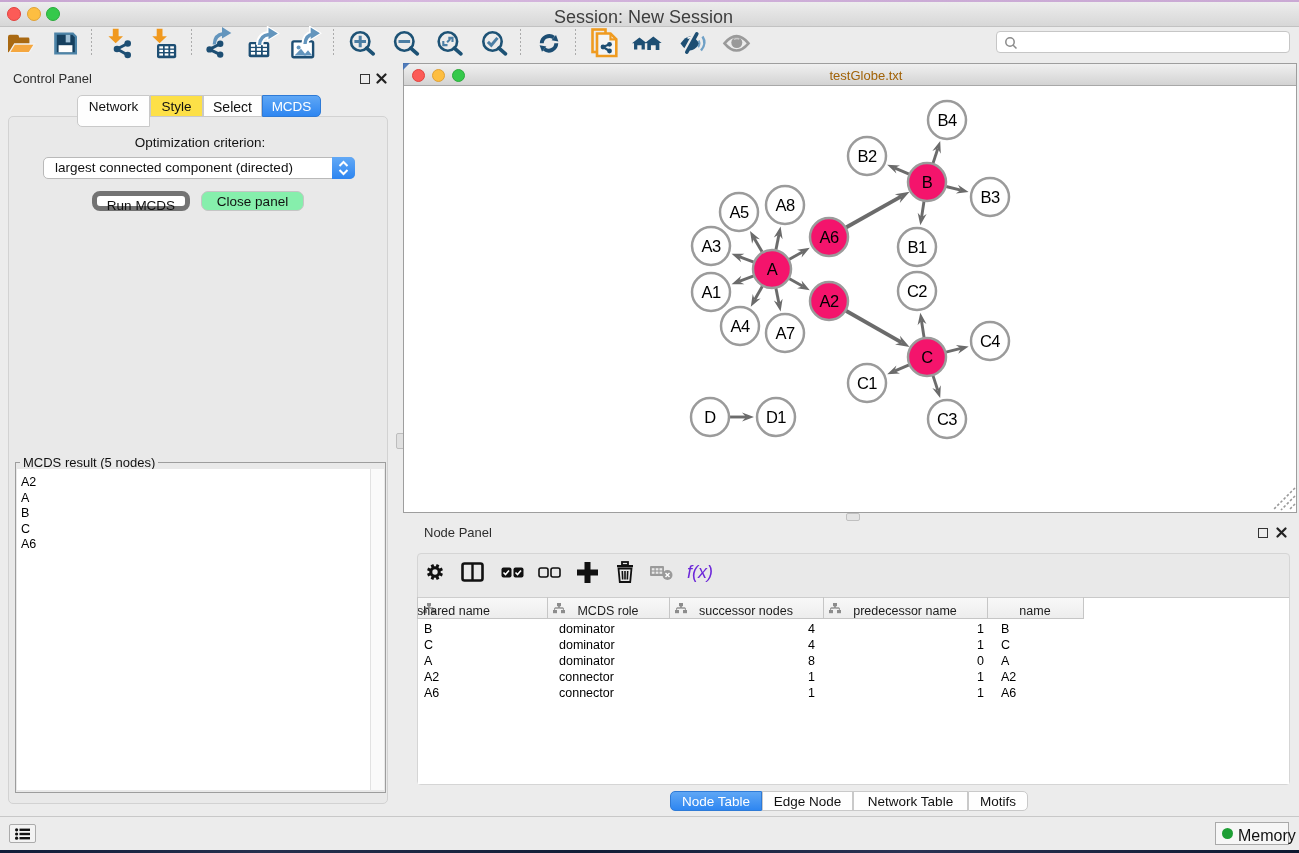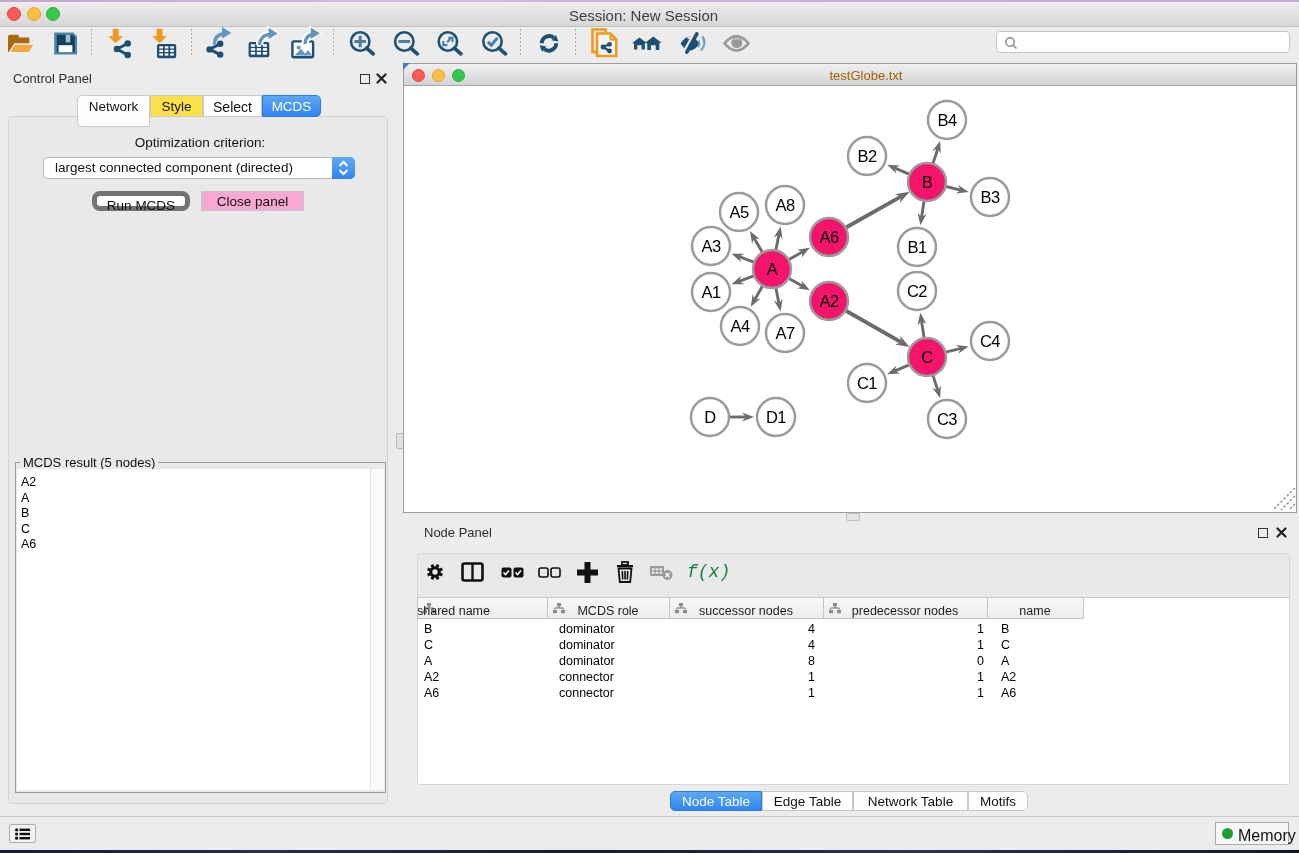--- a/index.html
+++ b/index.html
@@ -1,20 +1,20 @@
 <!DOCTYPE html>
 <html><head><meta charset="utf-8"><style>html,body{margin:0;padding:0;width:1299px;height:853px;overflow:hidden;font-family:"Liberation Sans",sans-serif;-webkit-font-smoothing:antialiased}.abs{position:absolute}</style></head><body style="position:relative;background:#ececec">
 <div class="abs" style="left:0;top:0;width:1299px;height:2px;background:linear-gradient(90deg,#c7a5d1,#d6b7de 30%,#cbabd6 70%,#caa9d4)"></div>
 <div class="abs" style="left:0;top:850px;width:1299px;height:3px;background:linear-gradient(90deg,#101c38,#25304e 20%,#111d36 45%,#2a3354 70%,#0d1830)"></div>
 <div class="abs" style="left:0;top:2px;width:1299px;height:848px;background:#ececec"></div>
 <div class="abs" style="left:0;top:2px;width:1299px;height:24px;background:linear-gradient(#ededed,#d7d7d7);border-bottom:1px solid #c2c2c2"></div>
 <div class="abs" style="left:7px;top:7px;width:12px;height:12px;border-radius:50%;background:#fc5b57;border:0.5px solid #e2423e"></div>
 <div class="abs" style="left:27px;top:7px;width:12px;height:12px;border-radius:50%;background:#fdbe41;border:0.5px solid #e0a135"></div>
 <div class="abs" style="left:46px;top:7px;width:12px;height:12px;border-radius:50%;background:#35c94b;border:0.5px solid #2bab3c"></div>
-<div class="abs" style="left:0;top:7px;width:1287px;text-align:center;font-size:15px;color:#3e3e3e">Session: New Session</div>
+<div class="abs" style="left:0;top:7px;width:1287px;text-align:center;font-size:18px;color:#3e3e3e">Session: New Session</div>
 <div style="position:absolute;left:91px;top:29px;width:1px;height:28px;background-image:repeating-linear-gradient(#ababab 0 2px,transparent 2px 4px)"></div>
 <div style="position:absolute;left:191px;top:29px;width:1px;height:28px;background-image:repeating-linear-gradient(#ababab 0 2px,transparent 2px 4px)"></div>
 <div style="position:absolute;left:333px;top:29px;width:1px;height:28px;background-image:repeating-linear-gradient(#ababab 0 2px,transparent 2px 4px)"></div>
 <div style="position:absolute;left:520px;top:29px;width:1px;height:28px;background-image:repeating-linear-gradient(#ababab 0 2px,transparent 2px 4px)"></div>
 <div style="position:absolute;left:575px;top:29px;width:1px;height:28px;background-image:repeating-linear-gradient(#ababab 0 2px,transparent 2px 4px)"></div>
 <svg style="position:absolute;left:0;top:26px" width="780" height="34" viewBox="0 26 780 34">
     <rect x="8" y="34.8" width="11" height="8" rx="2" fill="#a96912"></rect>
     <path d="M8 39 Q8 37.6 9.4 37.6 L28 37.6 Q29.4 37.6 29.4 39 L29.4 52.3 L8 52.3 Z" fill="#a96912"></path>
     <path d="M9.3 52.6 L14.6 44 L34.6 44 L29.2 52.6 Z" fill="#f5a73f" stroke="#f2f2f2" stroke-width="1.3"></path>
     <path d="M54.2 32.6 L73.3 32.6 L77 36.3 L77 54.4 L54.2 54.4 Z" fill="#4d84a8"></path>
@@ -126,21 +126,21 @@
 <div class="abs" style="left:263px;top:95px;width:59px;height:22px;background:linear-gradient(#5fa7f5,#2e86f1);color:#fff;border:1px solid #2e7ad6;border-radius:0 5px 5px 0;font-size:13.5px;text-align:center;line-height:22px;box-sizing:border-box;margin-left:-1px">MCDS</div>
 <div class="abs" style="left:0;top:135px;width:400px;text-align:center;font-size:13.5px;color:#111">Optimization criterion:</div>
 <div class="abs" style="left:43px;top:157px;width:312px;height:22px;background:#fff;border:1px solid #b9b9b9;border-radius:5px;box-sizing:border-box"></div>
 <div class="abs" style="left:55px;top:160px;font-size:13.5px;color:#111">largest connected component (directed)</div>
 <div class="abs" style="left:332px;top:157px;width:23px;height:22px;border-radius:0 5px 5px 0;background:linear-gradient(#62a9f6,#2d85f0);box-sizing:border-box"></div>
 <svg class="abs" style="left:337px;top:160px" width="13" height="16" viewBox="0 0 13 16">
     <path d="M2.5 6 L6.5 2 L10.5 6" fill="none" stroke="#fff" stroke-width="2"></path>
     <path d="M2.5 10 L6.5 14 L10.5 10" fill="none" stroke="#fff" stroke-width="2"></path>
   </svg>
 <div class="abs" style="left:92px;top:191px;width:98px;height:20px;background:#fff;border:5px solid #737373;border-radius:8px;font-size:13.5px;text-align:center;line-height:20px;box-sizing:border-box;color:#111">Run MCDS</div>
-<div class="abs" style="left:201px;top:191px;width:103px;height:20px;background:#f9a8d4;border:1px solid #c5c5c5;border-radius:0;font-size:13.5px;text-align:center;line-height:20px;box-sizing:border-box;color:#111">Close panel</div>
+<div class="abs" style="left:201px;top:191px;width:103px;height:20px;background:#86efac;border:1px solid #c5c5c5;border-radius:7px;font-size:13.5px;text-align:center;line-height:20px;box-sizing:border-box;color:#111">Close panel</div>
 <div class="abs" style="left:15px;top:462px;width:371px;height:331px;border:1px solid #9d9d9d;box-sizing:border-box"></div>
 <div class="abs" style="left:20px;top:455px;background:#e9e9e9;padding:0 3px;font-size:13px;color:#111">MCDS result (5 nodes)</div>
 <div class="abs" style="left:17px;top:469px;width:367px;height:321px;background:#fff"></div>
 <div class="abs" style="left:370px;top:469px;width:13px;height:321px;background:#fafafa;border-left:1px solid #e2e2e2"></div>
 <div class="abs" style="left:21px;top:475px;font-size:12.5px;color:#000">A2</div>
 <div class="abs" style="left:21px;top:491px;font-size:12.5px;color:#000">A</div>
 <div class="abs" style="left:21px;top:506px;font-size:12.5px;color:#000">B</div>
 <div class="abs" style="left:21px;top:522px;font-size:12.5px;color:#000">C</div>
 <div class="abs" style="left:21px;top:537px;font-size:12.5px;color:#000">A6</div>
 <div class="abs" style="left:396px;top:433px;width:7px;height:14px;background:#e0e0e0;border:1px solid #bdbdbd;border-radius:2px"></div>
@@ -295,21 +295,21 @@
     <rect x="0" y="3" width="14" height="10" rx="1" fill="#9a9a9a"></rect>
     <rect x="1.8" y="5.2" width="2.7" height="2.2" fill="#e9e9e9"></rect>
     <rect x="1.8" y="8.6" width="2.7" height="2.2" fill="#e9e9e9"></rect>
     <rect x="5.7" y="5.2" width="2.7" height="2.2" fill="#e9e9e9"></rect>
     <rect x="5.7" y="8.6" width="2.7" height="2.2" fill="#e9e9e9"></rect>
     <rect x="9.5" y="5.2" width="2.7" height="2.2" fill="#e9e9e9"></rect>
     <rect x="9.5" y="8.6" width="2.7" height="2.2" fill="#e9e9e9"></rect>
     <circle cx="17.5" cy="12" r="5" fill="#9a9a9a"></circle>
     <path d="M15.5 10 L19.5 14 M19.5 10 L15.5 14" stroke="#fff" stroke-width="1.4"></path>
   </svg>
-<div style="position:absolute;left:687px;top:562px;font-family:Liberation Mono, monospace;font-style:italic;font-size:18px;color:#15803d">f(x)</div>
+<div style="position:absolute;left:687px;top:562px;font-family:Liberation Sans, sans-serif;font-style:italic;font-size:18px;color:#6d28d9">f(x)</div>
 <div class="abs" style="left:418px;top:597px;width:871px;height:187px;background:#fff;border-top:1px solid #c9c9c9;box-sizing:border-box"></div>
 <div class="abs" style="left:417px;top:597px;width:666px;height:22px;background:linear-gradient(#f8f8f8,#ededed);border-top:1px solid #cdcdcd;border-bottom:1px solid #c6c6c6;box-sizing:border-box"></div>
 <div class="abs" style="left:547px;top:597px;width:1px;height:22px;background:#c6c6c6"></div>
 <svg style="position:absolute;left:423px;top:603px" width="12" height="11" viewBox="0 0 12 11">
     <g fill="#8c8c8c">
       <rect x="4" y="0" width="4" height="3.2"></rect>
       <rect x="0" y="7" width="4" height="3.2"></rect>
       <rect x="8" y="7" width="4" height="3.2"></rect>
       <path d="M5.6 3 L5.6 5 L1.6 5 L1.6 7.5 M6.4 3 L6.4 5 L10.4 5 L10.4 7.5 M2 5 L10 5" stroke="#8c8c8c" stroke-width="0.9" fill="none"></path>
     </g>
@@ -337,21 +337,21 @@
 <div class="abs" style="left:669px;top:603.5px;width:154px;text-align:center;font-size:12.5px;color:#1c1c1c">successor nodes</div>
 <div class="abs" style="left:987px;top:597px;width:1px;height:22px;background:#c6c6c6"></div>
 <svg style="position:absolute;left:829px;top:603px" width="12" height="11" viewBox="0 0 12 11">
     <g fill="#8c8c8c">
       <rect x="4" y="0" width="4" height="3.2"></rect>
       <rect x="0" y="7" width="4" height="3.2"></rect>
       <rect x="8" y="7" width="4" height="3.2"></rect>
       <path d="M5.6 3 L5.6 5 L1.6 5 L1.6 7.5 M6.4 3 L6.4 5 L10.4 5 L10.4 7.5 M2 5 L10 5" stroke="#8c8c8c" stroke-width="0.9" fill="none"></path>
     </g>
   </svg>
-<div class="abs" style="left:823px;top:603.5px;width:164px;text-align:center;font-size:12.5px;color:#1c1c1c">predecessor nodes</div>
+<div class="abs" style="left:823px;top:603.5px;width:164px;text-align:center;font-size:12.5px;color:#1c1c1c">predecessor name</div>
 <div class="abs" style="left:1083px;top:597px;width:1px;height:22px;background:#c6c6c6"></div>
 <div class="abs" style="left:987px;top:603.5px;width:96px;text-align:center;font-size:12.5px;color:#1c1c1c">name</div>
 <div class="abs" style="left:417px;top:597px;width:1px;height:22px;background:#c6c6c6"></div>
 <div class="abs" style="left:424px;top:622px;font-size:12.5px;color:#000">B</div>
 <div class="abs" style="left:559px;top:622px;font-size:12.5px;color:#000">dominator</div>
 <div class="abs" style="left:669px;top:622px;width:146px;text-align:right;font-size:12.5px;color:#000">4</div>
 <div class="abs" style="left:823px;top:622px;width:161px;text-align:right;font-size:12.5px;color:#000">1</div>
 <div class="abs" style="left:1001px;top:622px;font-size:12.5px;color:#000">B</div>
 <div class="abs" style="left:424px;top:638px;font-size:12.5px;color:#000">C</div>
 <div class="abs" style="left:559px;top:638px;font-size:12.5px;color:#000">dominator</div>
@@ -367,21 +367,21 @@
 <div class="abs" style="left:559px;top:670px;font-size:12.5px;color:#000">connector</div>
 <div class="abs" style="left:669px;top:670px;width:146px;text-align:right;font-size:12.5px;color:#000">1</div>
 <div class="abs" style="left:823px;top:670px;width:161px;text-align:right;font-size:12.5px;color:#000">1</div>
 <div class="abs" style="left:1001px;top:670px;font-size:12.5px;color:#000">A2</div>
 <div class="abs" style="left:424px;top:686px;font-size:12.5px;color:#000">A6</div>
 <div class="abs" style="left:559px;top:686px;font-size:12.5px;color:#000">connector</div>
 <div class="abs" style="left:669px;top:686px;width:146px;text-align:right;font-size:12.5px;color:#000">1</div>
 <div class="abs" style="left:823px;top:686px;width:161px;text-align:right;font-size:12.5px;color:#000">1</div>
 <div class="abs" style="left:1001px;top:686px;font-size:12.5px;color:#000">A6</div>
 <div class="abs" style="left:671px;top:791px;width:92px;height:20px;background:linear-gradient(#5fa7f5,#2e86f1);color:#fff;border:1px solid #2e7ad6;border-radius:5px 0 0 5px;font-size:13.5px;text-align:center;line-height:20px;box-sizing:border-box;margin-left:-1px">Node Table</div>
-<div class="abs" style="left:763px;top:791px;width:91px;height:20px;background:#fefefe;color:#111;border:1px solid #c9c9c9;font-size:13.5px;text-align:center;line-height:20px;box-sizing:border-box;margin-left:-1px">Edge Table</div>
+<div class="abs" style="left:763px;top:791px;width:91px;height:20px;background:#fefefe;color:#111;border:1px solid #c9c9c9;font-size:13.5px;text-align:center;line-height:20px;box-sizing:border-box;margin-left:-1px">Edge Node</div>
 <div class="abs" style="left:854px;top:791px;width:115px;height:20px;background:#fefefe;color:#111;border:1px solid #c9c9c9;font-size:13.5px;text-align:center;line-height:20px;box-sizing:border-box;margin-left:-1px">Network Table</div>
 <div class="abs" style="left:969px;top:791px;width:60px;height:20px;background:#fefefe;color:#111;border:1px solid #c9c9c9;border-radius:0 5px 5px 0;font-size:13.5px;text-align:center;line-height:20px;box-sizing:border-box;margin-left:-1px">Motifs</div>
 <div class="abs" style="left:0;top:816px;width:1299px;height:1px;background:#c8c8c8"></div>
 <div class="abs" style="left:9px;top:824px;width:27px;height:19px;background:#f3f3f3;border:1px solid #ababab;border-radius:2px;box-sizing:border-box"></div>
 <svg class="abs" style="left:15px;top:828px" width="15" height="12" viewBox="0 0 15 12">
     <g fill="#111">
       <circle cx="1.6" cy="1.8" r="1.6"></circle>
       <circle cx="1.6" cy="6" r="1.6"></circle>
       <circle cx="1.6" cy="10.2" r="1.6"></circle>
       <rect x="4.5" y="0.6" width="10.5" height="2.4"></rect>

